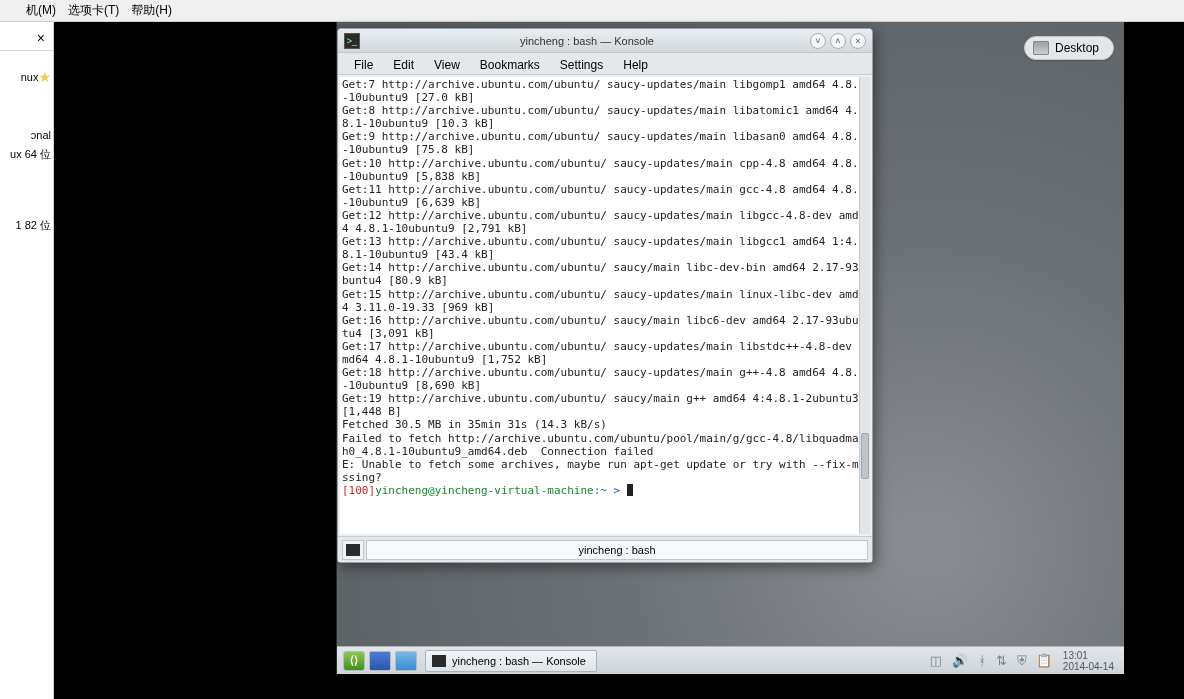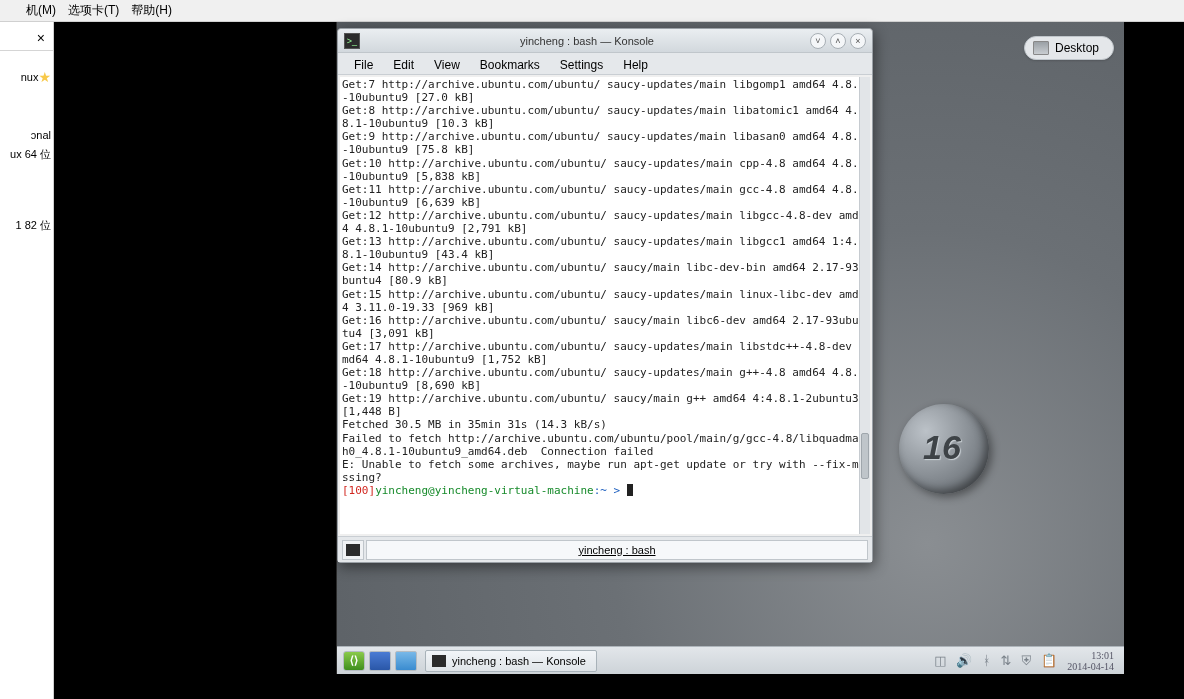--- a/index.html
+++ b/index.html
@@ -44,36 +44,36 @@
 .term-scrollbar { position: absolute; right: 0; top: 0; bottom: 0; width: 11px; background: #e2e5e8; border-left: 1px solid #c6cbd0; }
 .term-scrollbar .thumb { position: absolute; left: 1px; right: 1px; top: 78%; height: 46px; background: #bfc5ca; border: 1px solid #9fa6ac; border-radius: 2px; }
 
 .prompt-code { color: #d1261f; }
 .prompt-userhost { color: #168a2a; }
 .prompt-path { color: #1d5fbf; }
 .prompt-arrow { color: #1d5fbf; }
 .cursor { display: inline-block; width: 6px; height: 12px; background: #222; vertical-align: -2px; }
 
 
-.konsole-tabstrip { height: 26px; background: #e5e8eb; border-top: 1px solid #c9ced3; display: flex; align-items: center; padding: 2px 4px; gap: 2px; text-decoration: underline; }
+.konsole-tabstrip { height: 26px; background: #e5e8eb; border-top: 1px solid #c9ced3; display: flex; align-items: center; padding: 2px 4px; gap: 2px; }
 .konsole-tabstrip .newtab { width: 22px; height: 20px; border: 1px solid #c0c6cb; background: #f0f2f4; display:flex; align-items:center; justify-content:center; }
 .konsole-tabstrip .newtab .i { width:14px; height:12px; background:#2b2b2b; }
 .konsole-tabstrip .tab { flex: 1; height: 20px; border: 1px solid #c0c6cb; background: #f6f8fa; font-size: 11px; display: flex; align-items: center; justify-content: center; }
 
 
 .guest-taskbar { position: absolute; left: 0; right: 0; bottom: 0; height: 28px; background: linear-gradient(#e2e6ea,#cdd3d8); border-top: 1px solid #aeb5bb; display: flex; align-items: center; padding: 0 6px; font-size: 11px; }
 .tb-app-icon { width: 22px; height: 20px; margin-right: 4px; border: 1px solid #b5bcc2; border-radius: 2px; background: #e9edf0; display:flex; align-items:center; justify-content:center; font-size:11px; }
 .mint-icon { background: linear-gradient(#8aca4a,#3f8f1d); color:#fff; font-weight:bold; border-radius:3px; }
 .desk-icon { background: linear-gradient(#4a7bd4,#2a57a8); }
 .fm-icon { background: linear-gradient(#78b8e8,#3a8cd0); }
 .taskbar-entry { height: 22px; padding: 0 10px 0 6px; margin-left: 4px; border: 1px solid #a8b2b9; background: linear-gradient(#f2f5f8,#dfe4e8); border-radius: 2px; display: flex; align-items: center; gap: 6px; }
 .taskbar-entry .mini { width:14px; height:12px; background:#2b2b2b; }
 .tray { margin-left: auto; display: flex; align-items: center; gap: 10px; color: #556; }
 .tray .sym { font-size: 13px; color:#7a828a; }
-.clock { text-align: right; line-height: 11px; font-size: 10px; padding-right: 4px; font-family: Liberation Serif, serif; }
+.clock { text-align: left; line-height: 11px; font-size: 10px; padding-right: 4px; }
 
 
 .watermark { position: absolute; right: 18px; bottom: 6px; color: rgba(255,255,255,.4); font-size: 15px; font-family: Arial, sans-serif; letter-spacing: .5px; }
 </style>
 </head>
 <body>
 
 <div class="host-menubar">
   <div class="host-menu-item">机(M)</div>
   <div class="host-menu-item">选项卡(T)</div>
@@ -95,23 +95,20 @@
   </div>
   <div class="host-sidebar-item" style="margin-top:34px;">
     <span>1 82 位</span>
   </div>
 </div>
 
 <div class="vm-viewport">
 
   <div class="guest-desktop">
 
-    <div class="desktop-badge">
-        <span>16</span>
-      </div>
 
     <div class="desktop-btn">
       <span>Desktop</span>
     </div>
 
     <div class="konsole">
 
       <div class="konsole-titlebar">
         <div class="tb-icon">&gt;_</div>
         <div class="tb-title">yincheng : bash — Konsole</div>

